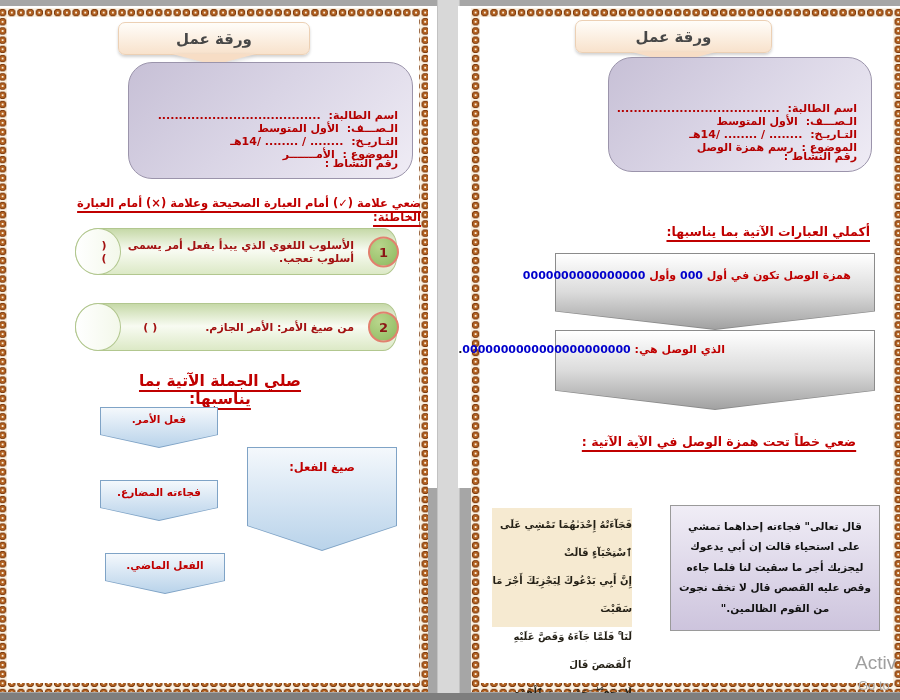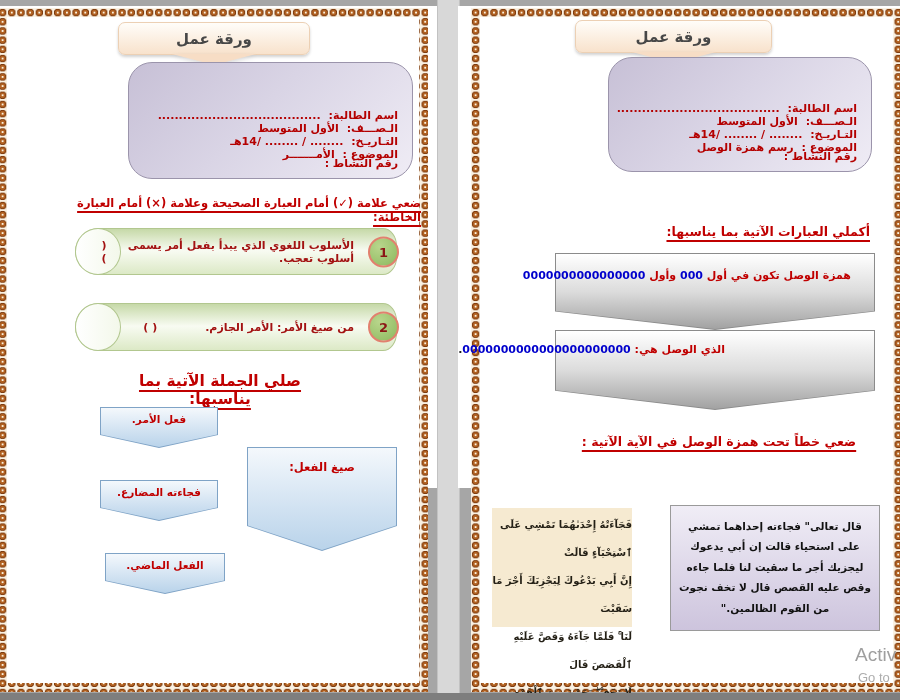--- a/index.html
+++ b/index.html
@@ -109,21 +109,21 @@
     padding-top:3px;box-sizing:border-box;
   }
   .verse-box{
     position:absolute;direction:rtl;text-align:center;
     background:linear-gradient(#f0edf6,#cdc4dd);
     border:1px solid #9a9a9a;
     padding:10px 8px;box-sizing:border-box;
     color:#111;font-weight:bold;font-size:10.5px;line-height:1.95;
   }
 
-  .watermark{position:absolute;color:#9f9f9f;font-family:"Liberation Sans",sans-serif;}
+  .watermark{position:absolute;color:#9f9f9f;font-family:"Liberation Sans",sans-serif;margin-top:8px;}
   .wm1{left:855px;top:644px;font-size:19px;}
   .wm2{left:858px;top:670px;font-size:13px;color:#adadad;}
 </style>
 </head>
 <body>
 
 <div class="canvas">
 
   <div class="gap-strip"></div>
 

